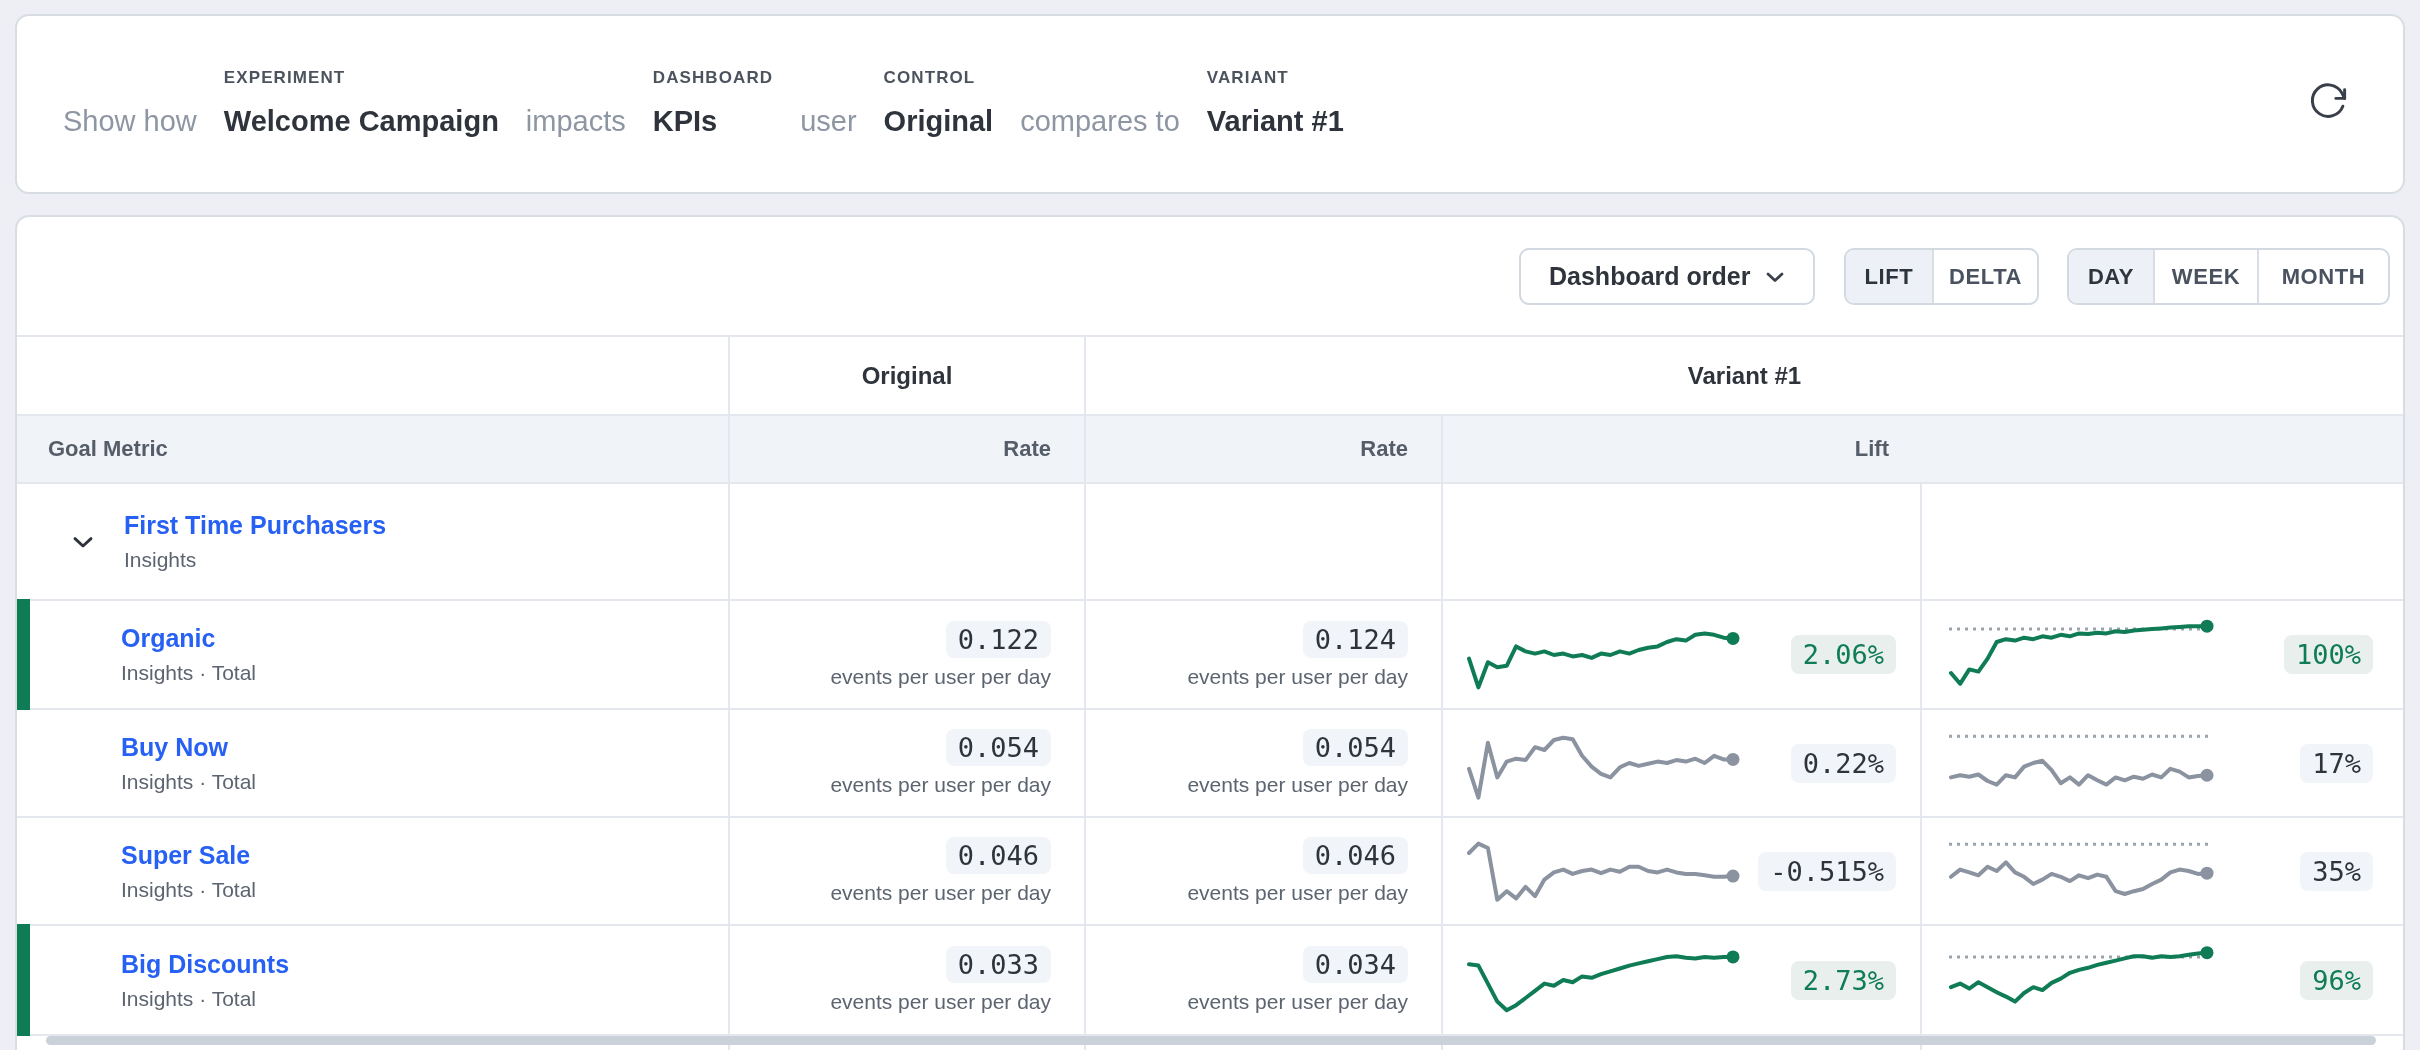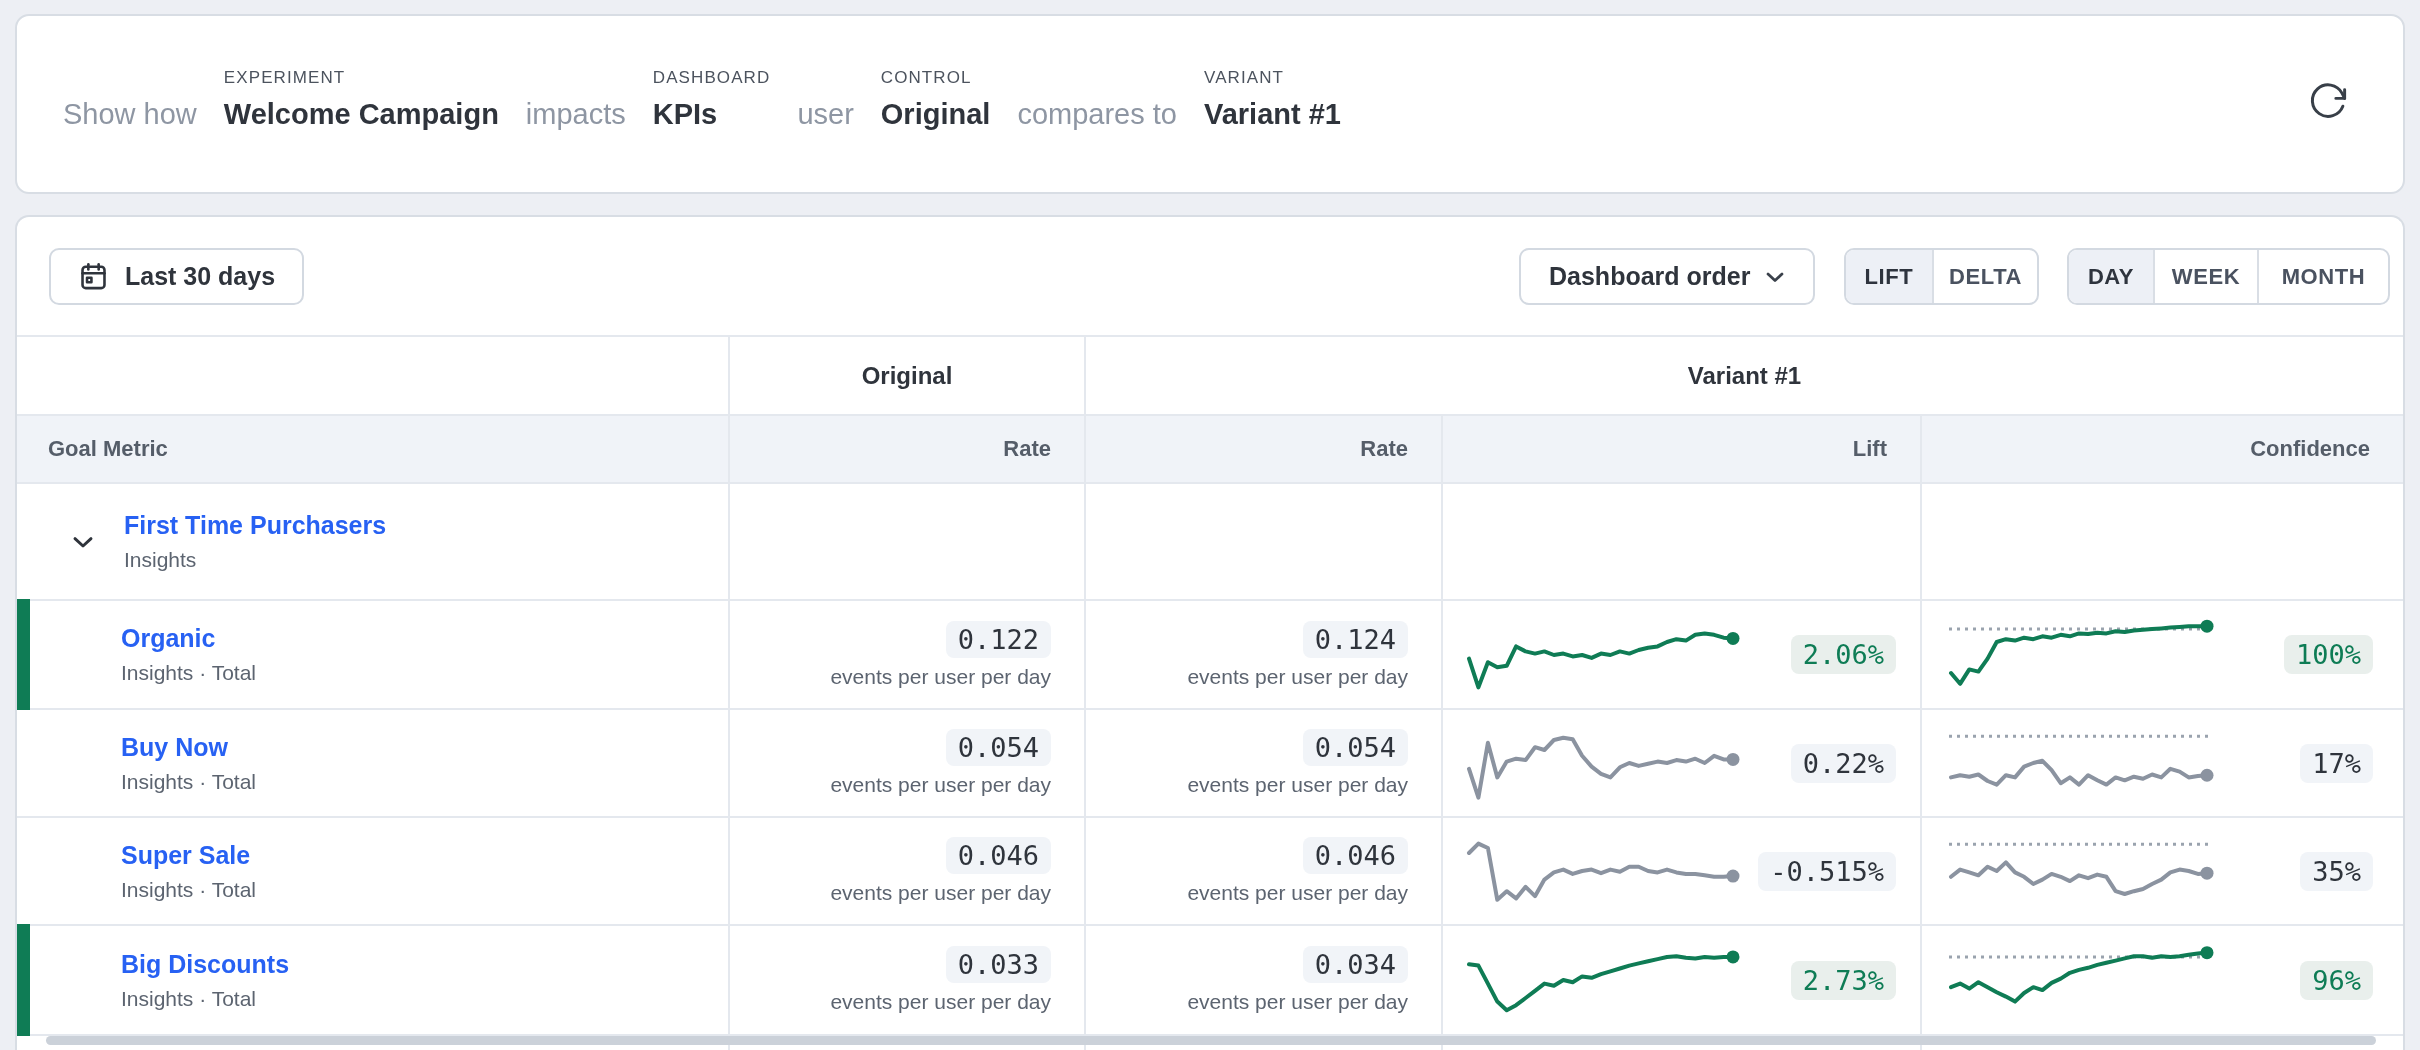--- a/index.html
+++ b/index.html
@@ -8,21 +8,21 @@
     width:2420px; height:1050px; position:relative; overflow:hidden;
     background:#edeff4; font-family:"Liberation Sans", sans-serif; color:#2f343c;
   }
   .card { position:absolute; background:#fff; border:2px solid #d8dde4; }
 
   
   #header-card { left:15px; top:14px; width:2390px; height:180px; border-radius:14px; }
   .phrase { position:absolute; left:46px; top:52px; display:flex; align-items:flex-end; gap:27px; }
   .connector { font-size:29px; line-height:1.2; color:#8e96a3; padding-bottom:2px; }
   .entity { display:flex; flex-direction:column; align-items:flex-start; }
-  .entity .elabel { font-size:17px; font-weight:400; letter-spacing:1.1px; color:#4c535e; margin-bottom:9px; }
+  .entity .elabel { font-size:17px; font-weight:700; letter-spacing:1.1px; color:#4c535e; margin-bottom:16px; }
   .entity .evalue { font-size:29px; line-height:1.2; font-weight:700; color:#2f343c; padding-bottom:2px; }
   .refresh-btn { position:absolute; right:52px; top:62px; width:46px; height:46px;
     display:flex; align-items:center; justify-content:center; cursor:pointer; background:none; border:none; padding:0; }
 
   
   #main-card { left:15px; top:215px; width:2390px; height:880px; border-radius:14px 14px 0 0; border-bottom:none; overflow:hidden; }
 
   .btn { position:absolute; top:31px; height:57px; border:2px solid #d3d9e1; border-radius:10px;
     background:#fff; display:flex; align-items:center; font-size:25px; font-weight:600; color:#2f343c; cursor:pointer; }
   #date-btn { left:32px; padding:0 27px; gap:16px; }
@@ -113,32 +113,20 @@
       <svg width="42" height="42" viewBox="0 0 24 24" fill="none" stroke="#383f48" stroke-width="1.7" stroke-linecap="round" stroke-linejoin="round">
         <path d="M21.5 5.5v5h-5"></path>
         <path d="M20.49 15a9 9 0 1 1-0.5-7.5L21.5 10.5"></path>
       </svg>
     </span>
   </button>
 </div>
 
 <div class="card" id="main-card">
 
-  <button class="btn" id="date-btn">
-    <span>
-      <svg width="31" height="31" viewBox="0 0 24 24" fill="none" stroke="#2f343c" stroke-width="2" stroke-linecap="round" stroke-linejoin="round">
-        <rect x="3.5" y="4.5" width="17" height="16.5" rx="2.5"></rect>
-        <line x1="8" y1="2.5" x2="8" y2="6.5"></line>
-        <line x1="16" y1="2.5" x2="16" y2="6.5"></line>
-        <line x1="3.5" y1="9.5" x2="20.5" y2="9.5"></line>
-        <rect x="7" y="13" width="3.4" height="3.4" fill="none"></rect>
-      </svg>
-    </span>
-    <span>Last 30 days</span>
-  </button>
 
   <button class="btn" id="order-btn">
     <span>Dashboard order</span>
     <span>
       <svg width="28" height="28" viewBox="0 0 24 24" fill="none" stroke="#3a414b" stroke-width="2.4" stroke-linecap="round" stroke-linejoin="round">
         <path d="M6 9.5l6 5.5 6-5.5"></path>
       </svg>
     </span>
   </button>
 
@@ -159,21 +147,20 @@
       <div class="cell"></div>
       <div class="cell">Original</div>
       <div class="cell">Variant #1</div>
     </div>
 
     <div class="trow cols5 subheader">
       <div class="cell first">Goal Metric</div>
       <div class="cell num">Rate</div>
       <div class="cell num">Rate</div>
       <div class="cell num">Lift</div>
-      <div class="cell num">Confidence</div>
     </div>
 
     <div class="trow cols5 parent" style="height:117px">
       <div class="cell name-cell">
         <span class="expander">
           <svg width="32" height="32" viewBox="0 0 24 24" fill="none" stroke="#2e333b" stroke-width="2.2" stroke-linecap="round" stroke-linejoin="round">
             <path d="M6 9.5l6 5.5 6-5.5"></path>
           </svg>
         </span>
         <span>

